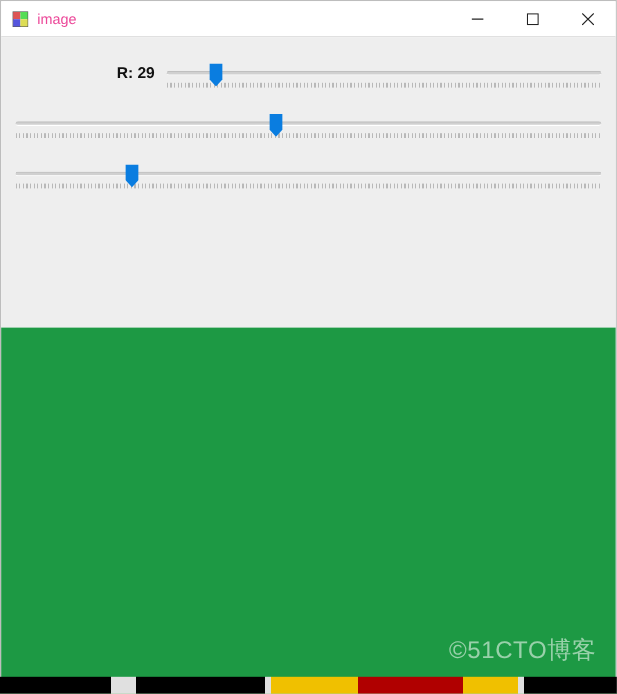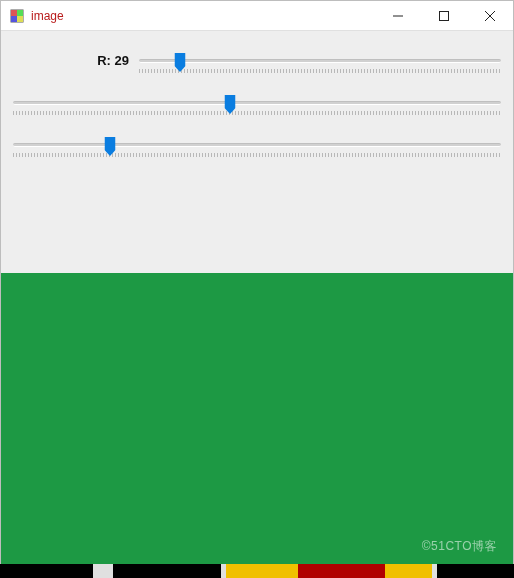--- a/index.html
+++ b/index.html
@@ -34,21 +34,21 @@
     width: 16px; height: 16px;
     margin-left: 8px;
     display: flex;
     align-items: center;
     justify-content: center;
   }
   .titlebar-icon svg { display: block; }
   .titlebar-title {
     margin-left: 6px;
     font-size: 12px;
-    color: #b91c1c;
+    color: #ec4899;
   }
   .titlebar-spacer { flex: 1; }
   .titlebar-btn {
     width: 46px;
     height: 30px;
     display: flex;
     align-items: center;
     justify-content: center;
     color: #222;
   }
@@ -111,21 +111,21 @@
   .image-area {
     position: relative;
     height: 302px;
     background: rgb(29,153,68); 
   }
 
   .watermark {
     position: absolute;
     right: 16px;
     bottom: 20px;
-    font-size: 12px;
+    font-size: 20px;
     color: rgba(255,255,255,0.55);
     font-family: Arial, "Microsoft YaHei", sans-serif;
     letter-spacing: 0.5px;
     pointer-events: none;
   }
 
   .bottom-strip {
     position: absolute;
     left: 0; right: 0; bottom: 0;
     height: 14px;

